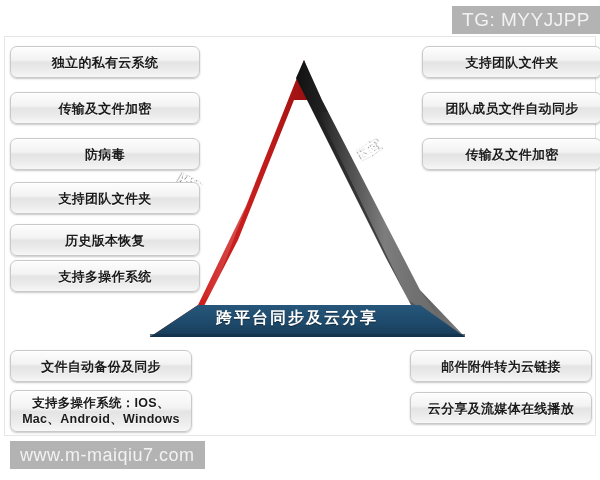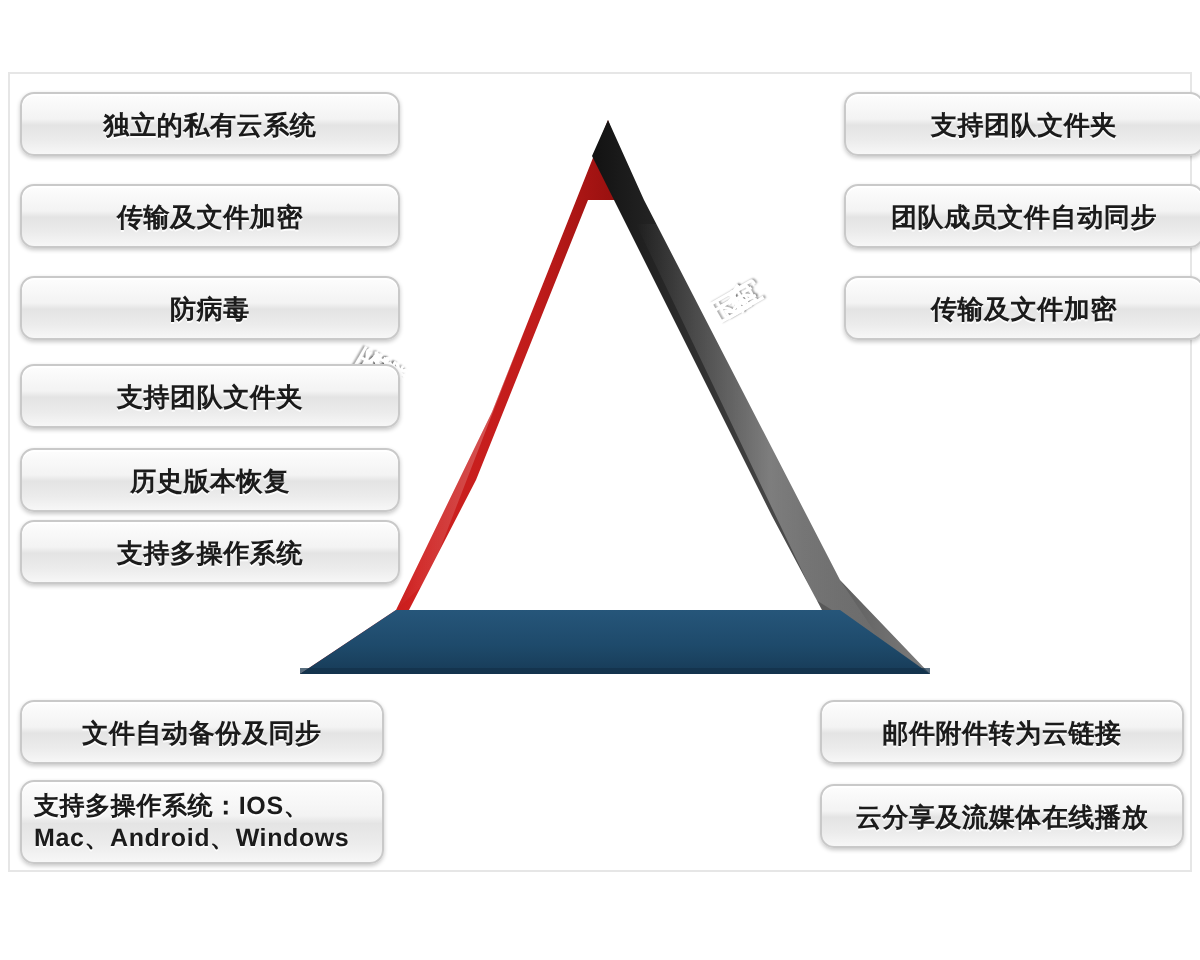--- a/index.html
+++ b/index.html
@@ -26,21 +26,21 @@
 
   
   .btn{
     position:absolute;
     box-sizing:border-box;
     border:1px solid #c9c9c9;
     border-radius:7px;
     background:linear-gradient(180deg,#fdfdfd 0%,#f3f3f3 42%,#e4e4e4 52%,#ececec 78%,#f7f7f7 100%);
     box-shadow:0 1px 2px rgba(0,0,0,.22), inset 0 1px 0 #ffffff;
     display:flex;align-items:center;justify-content:center;
-    text-align:left;
+    text-align:center;
     color:#1b1b1b;
     font-weight:bold;
     font-size:13px;
     line-height:15px;
     letter-spacing:.3px;
     padding:0 6px;
     text-shadow:0 1px 0 rgba(255,255,255,.85);
     z-index:5;
   }
   .btn.two-line{line-height:16px;font-size:12.5px;}
@@ -170,20 +170,21 @@
     <g>
       <polygon points="198,305 420,305 465,337 150,337" fill="url(#gBlue)"></polygon>
       <rect x="150" y="334" width="315" height="3" fill="#123149" opacity=".7"></rect>
     </g>
   </svg>
 
   <span class="band-label" id="label-security">数据安全</span>
 
   <span class="band-label" id="label-collab">团队协同</span>
 
+  <span class="band-label" id="label-sync">跨平台同步及云分享</span>
 
   <div class="col-left">
     <div class="btn">独立的私有云系统</div>
     <div class="btn">传输及文件加密</div>
     <div class="btn">防病毒</div>
     <div class="btn">支持团队文件夹</div>
     <div class="btn">历史版本恢复</div>
     <div class="btn">支持多操作系统</div>
   </div>
 
@@ -196,15 +197,17 @@
   <div class="col-bl">
     <div class="btn">文件自动备份及同步</div>
     <div class="btn two-line">支持多操作系统：IOS、Mac、Android、Windows</div>
   </div>
 
   <div class="col-br">
     <div class="btn">邮件附件转为云链接</div>
     <div class="btn">云分享及流媒体在线播放</div>
   </div>
 
-
+  <div class="watermark" id="wm-top">TG: MYYJJPP</div>
+
+  <div class="watermark" id="wm-bottom">www.m-maiqiu7.com</div>
 
 </div>
 
 </body></html>

